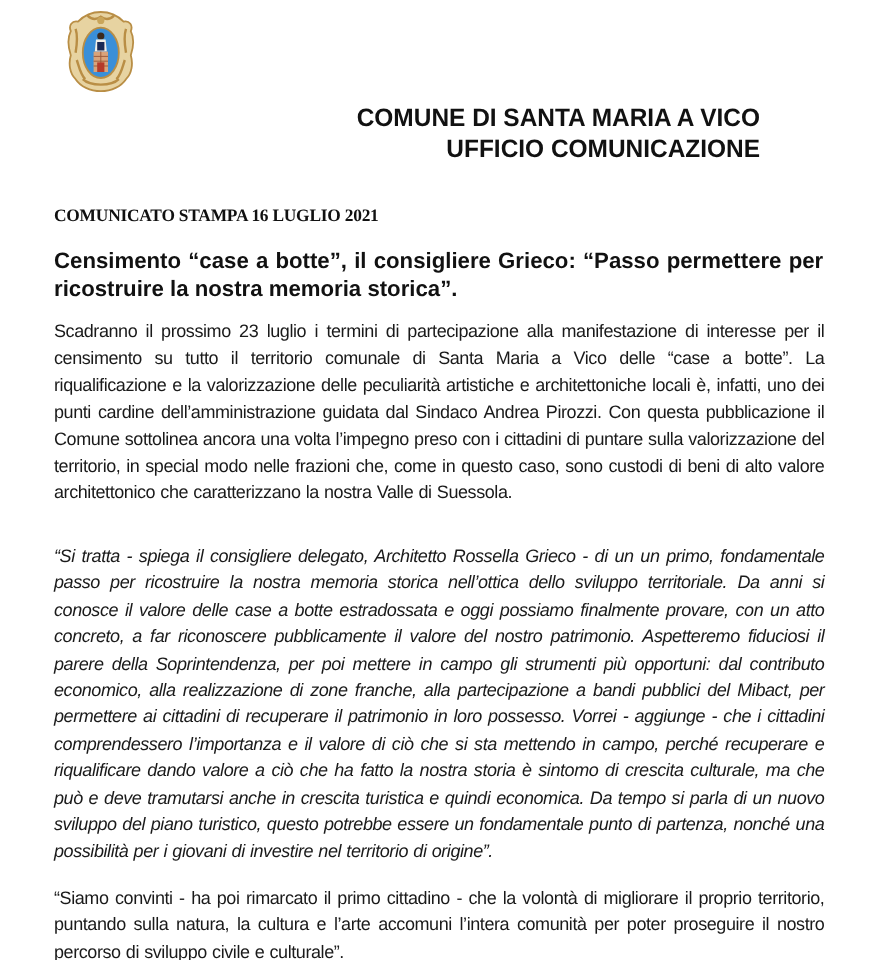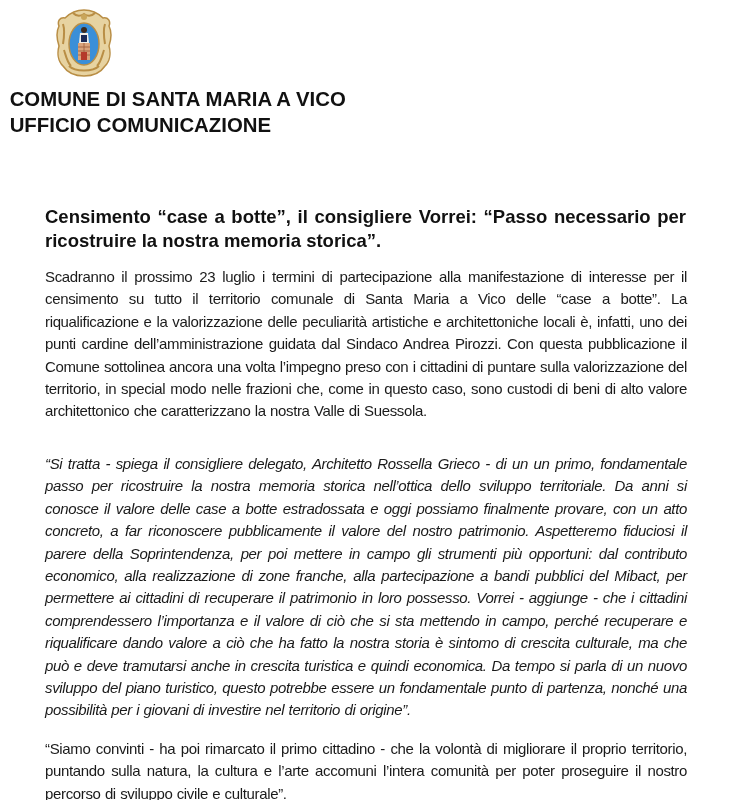--- a/index.html
+++ b/index.html
@@ -1,19 +1,19 @@
 <!DOCTYPE html>
 <html><head>
 <meta charset="utf-8">
 <style>
   html, body { margin: 0; padding: 0; background: #ffffff; }
   body { width: 731px; height: 800px; overflow: hidden; position: relative; color: #111; }
   .page { position: absolute; left: 0; top: 0; width: 731px; height: 800px; background: #fff; }
   .logo { position: absolute; left: 55px; top: 8px; width: 58px; height: 70px; }
-  .header { position: absolute; left: 0; top: 86px; width: 643px; text-align: left;
+  .header { position: absolute; left: 0; top: 86px; width: 643px; text-align: right;
     font-family: "Liberation Sans", sans-serif; font-weight: bold; font-size: 21px; line-height: 26px; color: #111; }
   .header div { transform: scaleX(0.97); }
   .comunicato { position: absolute; left: 45px; top: 172px; font-family: "Liberation Serif", serif;
     font-weight: bold; font-size: 14.5px; color: #111; letter-spacing: -0.2px; }
   .headline { position: absolute; left: 45px; top: 205px; width: 641px; font-family: "Liberation Sans", sans-serif;
     font-weight: bold; font-size: 18.5px; line-height: 24px; text-align: justify; color: #111; }
   .body-text { position: absolute; left: 45px; width: 642px; font-family: "Liberation Sans", sans-serif;
     font-size: 15px; line-height: 22.4px; text-align: justify; color: #1a1a1a; letter-spacing: -0.35px; word-spacing: 0.5px; }
   .p1 { top: 266px; }
   .p2 { top: 453px; font-style: italic; }
@@ -43,20 +43,21 @@
       <rect x="26" y="44" width="6" height="8" fill="#b53a2a"></rect>
       <path d="M14 58 C20 64 38 64 44 58" stroke="#b98e45" stroke-width="2" fill="none"></path>
     </svg>
   </div>
 
   <div class="header">
     <div>COMUNE DI SANTA MARIA A VICO</div>
     <div>UFFICIO COMUNICAZIONE</div>
   </div>
 
+  <div class="comunicato">COMUNICATO STAMPA 16 LUGLIO 2021</div>
 
-  <div class="headline">Censimento “case a botte”, il consigliere Vorrei: “Passo necessario per ricostruire la nostra memoria storica”.</div>
+  <div class="headline">Censimento “case a botte”, il consigliere Grieco: “Passo permettere per ricostruire la nostra memoria storica”.</div>
 
   <div class="body-text p1">Scadranno il prossimo 23 luglio i termini di partecipazione alla manifestazione di interesse per il censimento su tutto il territorio comunale di Santa Maria a Vico delle “case a botte”. La riqualificazione e la valorizzazione delle peculiarità artistiche e architettoniche locali è, infatti, uno dei punti cardine dell’amministrazione guidata dal Sindaco Andrea Pirozzi. Con questa pubblicazione il Comune sottolinea ancora una volta l’impegno preso con i cittadini di puntare sulla valorizzazione del territorio, in special modo nelle frazioni che, come in questo caso, sono custodi di beni di alto valore architettonico che caratterizzano la nostra Valle di Suessola.</div>
   <div class="body-text p2">“Si tratta - spiega il consigliere delegato, Architetto Rossella Grieco - di un un primo, fondamentale passo per ricostruire la nostra memoria storica nell’ottica dello sviluppo territoriale. Da anni si conosce il valore delle case a botte estradossata e oggi possiamo finalmente provare, con un atto concreto, a far riconoscere pubblicamente il valore del nostro patrimonio. Aspetteremo fiduciosi il parere della Soprintendenza, per poi mettere in campo gli strumenti più opportuni: dal contributo economico, alla realizzazione di zone franche, alla partecipazione a bandi pubblici del Mibact, per permettere ai cittadini di recuperare il patrimonio in loro possesso. Vorrei - aggiunge - che i cittadini comprendessero l’importanza e il valore di ciò che si sta mettendo in campo, perché recuperare e riqualificare dando valore a ciò che ha fatto la nostra storia è sintomo di crescita culturale, ma che può e deve tramutarsi anche in crescita turistica e quindi economica. Da tempo si parla di un nuovo sviluppo del piano turistico, questo potrebbe essere un fondamentale punto di partenza, nonché una possibilità per i giovani di investire nel territorio di origine”.</div>
   <div class="body-text p3">“Siamo convinti - ha poi rimarcato il primo cittadino - che la volontà di migliorare il proprio territorio, puntando sulla natura, la cultura e l’arte accomuni l’intera comunità per poter proseguire il nostro percorso di sviluppo civile e culturale”.</div>
 
 </div>
 
 </body></html>

